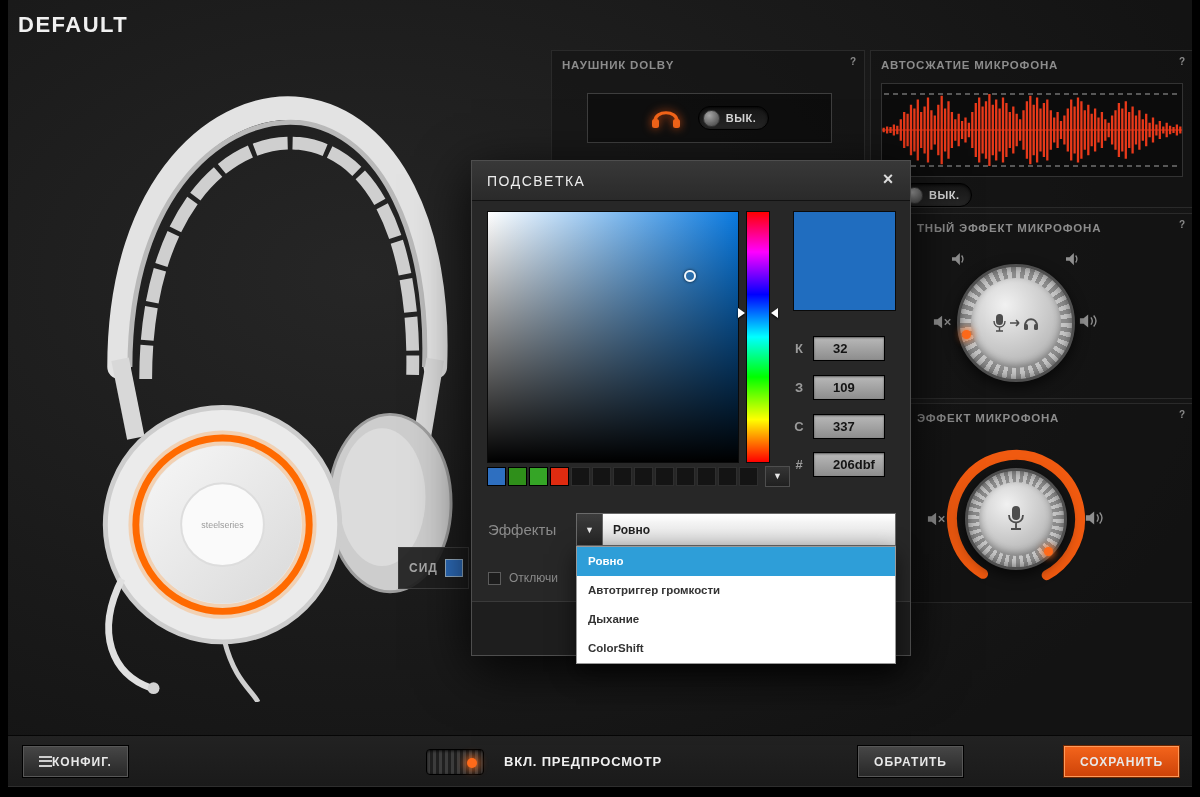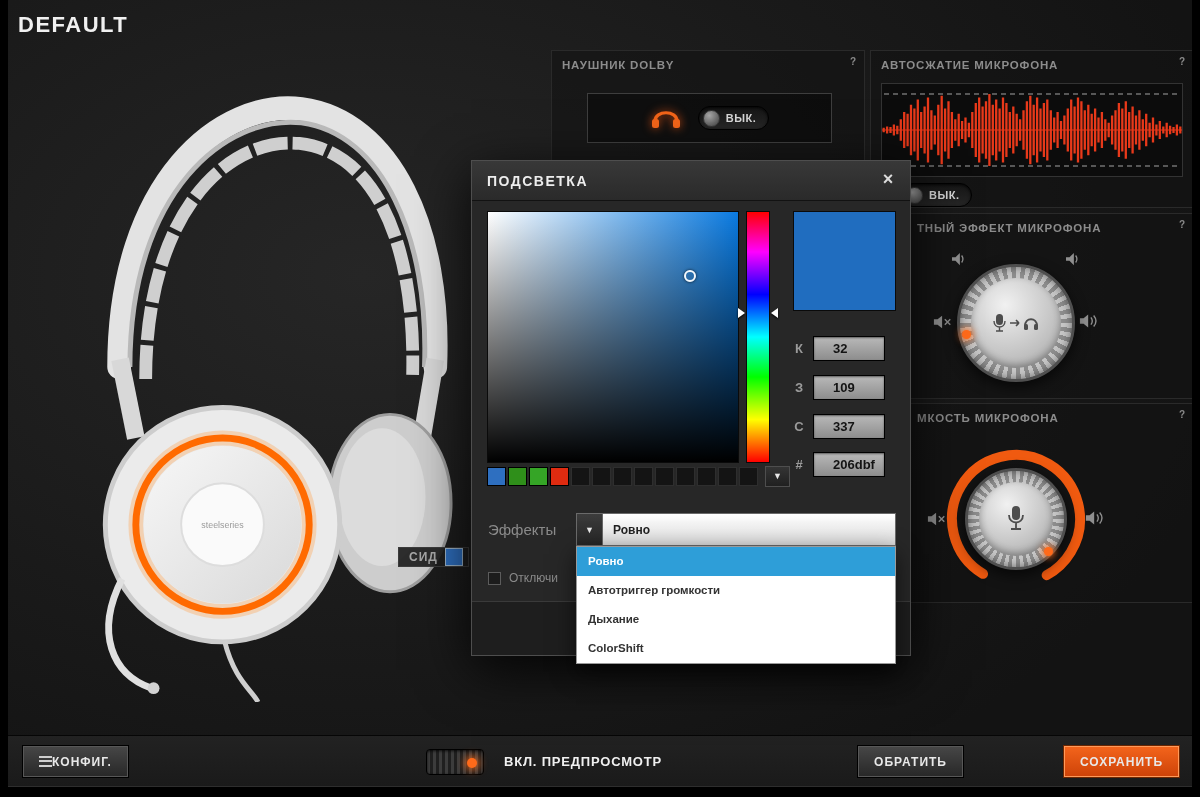--- a/index.html
+++ b/index.html
@@ -11,21 +11,21 @@
          overflow:hidden; }
 
   
   .profile-title { position:absolute; left:10px; top:12px; color:#f0f0f0; font-size:22px;
                    font-weight:bold; letter-spacing:1.5px; }
 
   
   .headset { position:absolute; left:14px; top:42px; width:470px; height:660px; z-index:1; }
 
   
-  .led-tag { position:absolute; left:390px; top:547px; height:20px; z-index:3;
+  .led-tag { position:absolute; left:390px; top:547px; height:42px; z-index:3;
              display:flex; align-items:center; gap:7px; padding:0 5px 0 10px;
              background:rgba(30,30,30,.92); border:1px solid #3c3c3c; }
   .led-tag .lbl { color:#a8a8a8; font-size:12px; font-weight:bold; letter-spacing:1px; }
   .led-chip { width:18px; height:18px; border:1px solid #9db6cc; display:inline-block; }
 
   
   .panel { position:absolute; background:rgba(18,18,18,.55); border:1px solid #2a2a2a; z-index:2; }
   .panel-title { color:#8c8c8c; font-size:11.5px; font-weight:bold; letter-spacing:.8px;
                  padding:8px 10px; white-space:nowrap; overflow:hidden; }
   .help { position:absolute; top:5px; right:8px; color:#8a8a8a; font-size:10px; font-weight:bold; cursor:pointer; }
@@ -75,21 +75,21 @@
   .vol-knob .ind-dot    { left:103px; top:103px; }
   .side-ic { position:absolute; }
   .arc-svg { position:absolute; left:0; top:0; }
 
   
   .modal { position:absolute; left:463px; top:160px; width:440px; height:496px; z-index:40;
            background:#272727; border:1px solid #4e4e4e;
            box-shadow: 0 14px 50px rgba(0,0,0,.85); }
   .modal-header { height:40px; background:linear-gradient(#383838,#2a2a2a);
                   border-bottom:1px solid #121212; display:flex; align-items:center; }
-  .modal-title { color:#ededed; font-size:14px; font-weight:bold; letter-spacing:1.5px; padding-left:15px; }
+  .modal-title { color:#ededed; font-size:14px; font-weight:normal; letter-spacing:1.5px; padding-left:15px; }
   .modal-close { position:absolute; right:10px; top:8px; color:#dcdcdc; font-size:18px;
                  font-weight:bold; width:24px; text-align:center; cursor:pointer; }
 
   .sv-square { position:absolute; left:15px; top:50px; width:252px; height:252px;
                border:1px solid #0a0a0a; cursor:crosshair;
                background: linear-gradient(to top, #000, rgba(0,0,0,0)),
                            linear-gradient(to right, #fff, #0a7ae0); }
   .sv-cursor { position:absolute; left:196px; top:58px; width:12px; height:12px; border-radius:50%;
                border:2px solid rgba(255,255,255,.95); box-shadow:0 0 3px rgba(0,0,0,.8); }
 
@@ -266,21 +266,21 @@
               <rect x="31" y="12" width="4" height="6" rx="1.5" fill="#4d4d4d"></rect>
               <rect x="41" y="12" width="4" height="6" rx="1.5" fill="#4d4d4d"></rect>
             </svg>
           </div>
         </div>
         <span class="ind-dot"></span>
       </div>
     </div>
 
     <div class="panel panel-volume">
-      <div class="panel-title">МКОСТЬ МИКРОФОНА</div>
+      <div class="panel-title">ЭФФЕКТ МИКРОФОНА</div>
       <div class="help">?</div>
       <div class="knob-wrap vol-knob">
         <svg class="arc-svg" width="150" height="150" viewBox="0 0 150 150">
           <circle cx="75" cy="75" r="64" fill="none" stroke="#f05a10" stroke-width="10" stroke-dasharray="335 68" stroke-linecap="round" transform="rotate(121 75 75)"></circle>
         </svg>
         <svg class="side-ic" style="left:-14px; top:67px" width="20" height="16" viewBox="0 0 22 16">
           <polygon points="1,5 5,5 10,1 10,15 5,11 1,11" fill="#8f8f8f"></polygon>
           <path d="M13 5 l6 6 M19 5 l-6 6" stroke="#8f8f8f" stroke-width="1.6"></path>
         </svg>
         <svg class="side-ic" style="right:-16px; top:65px" width="22" height="18" viewBox="0 0 24 18">

